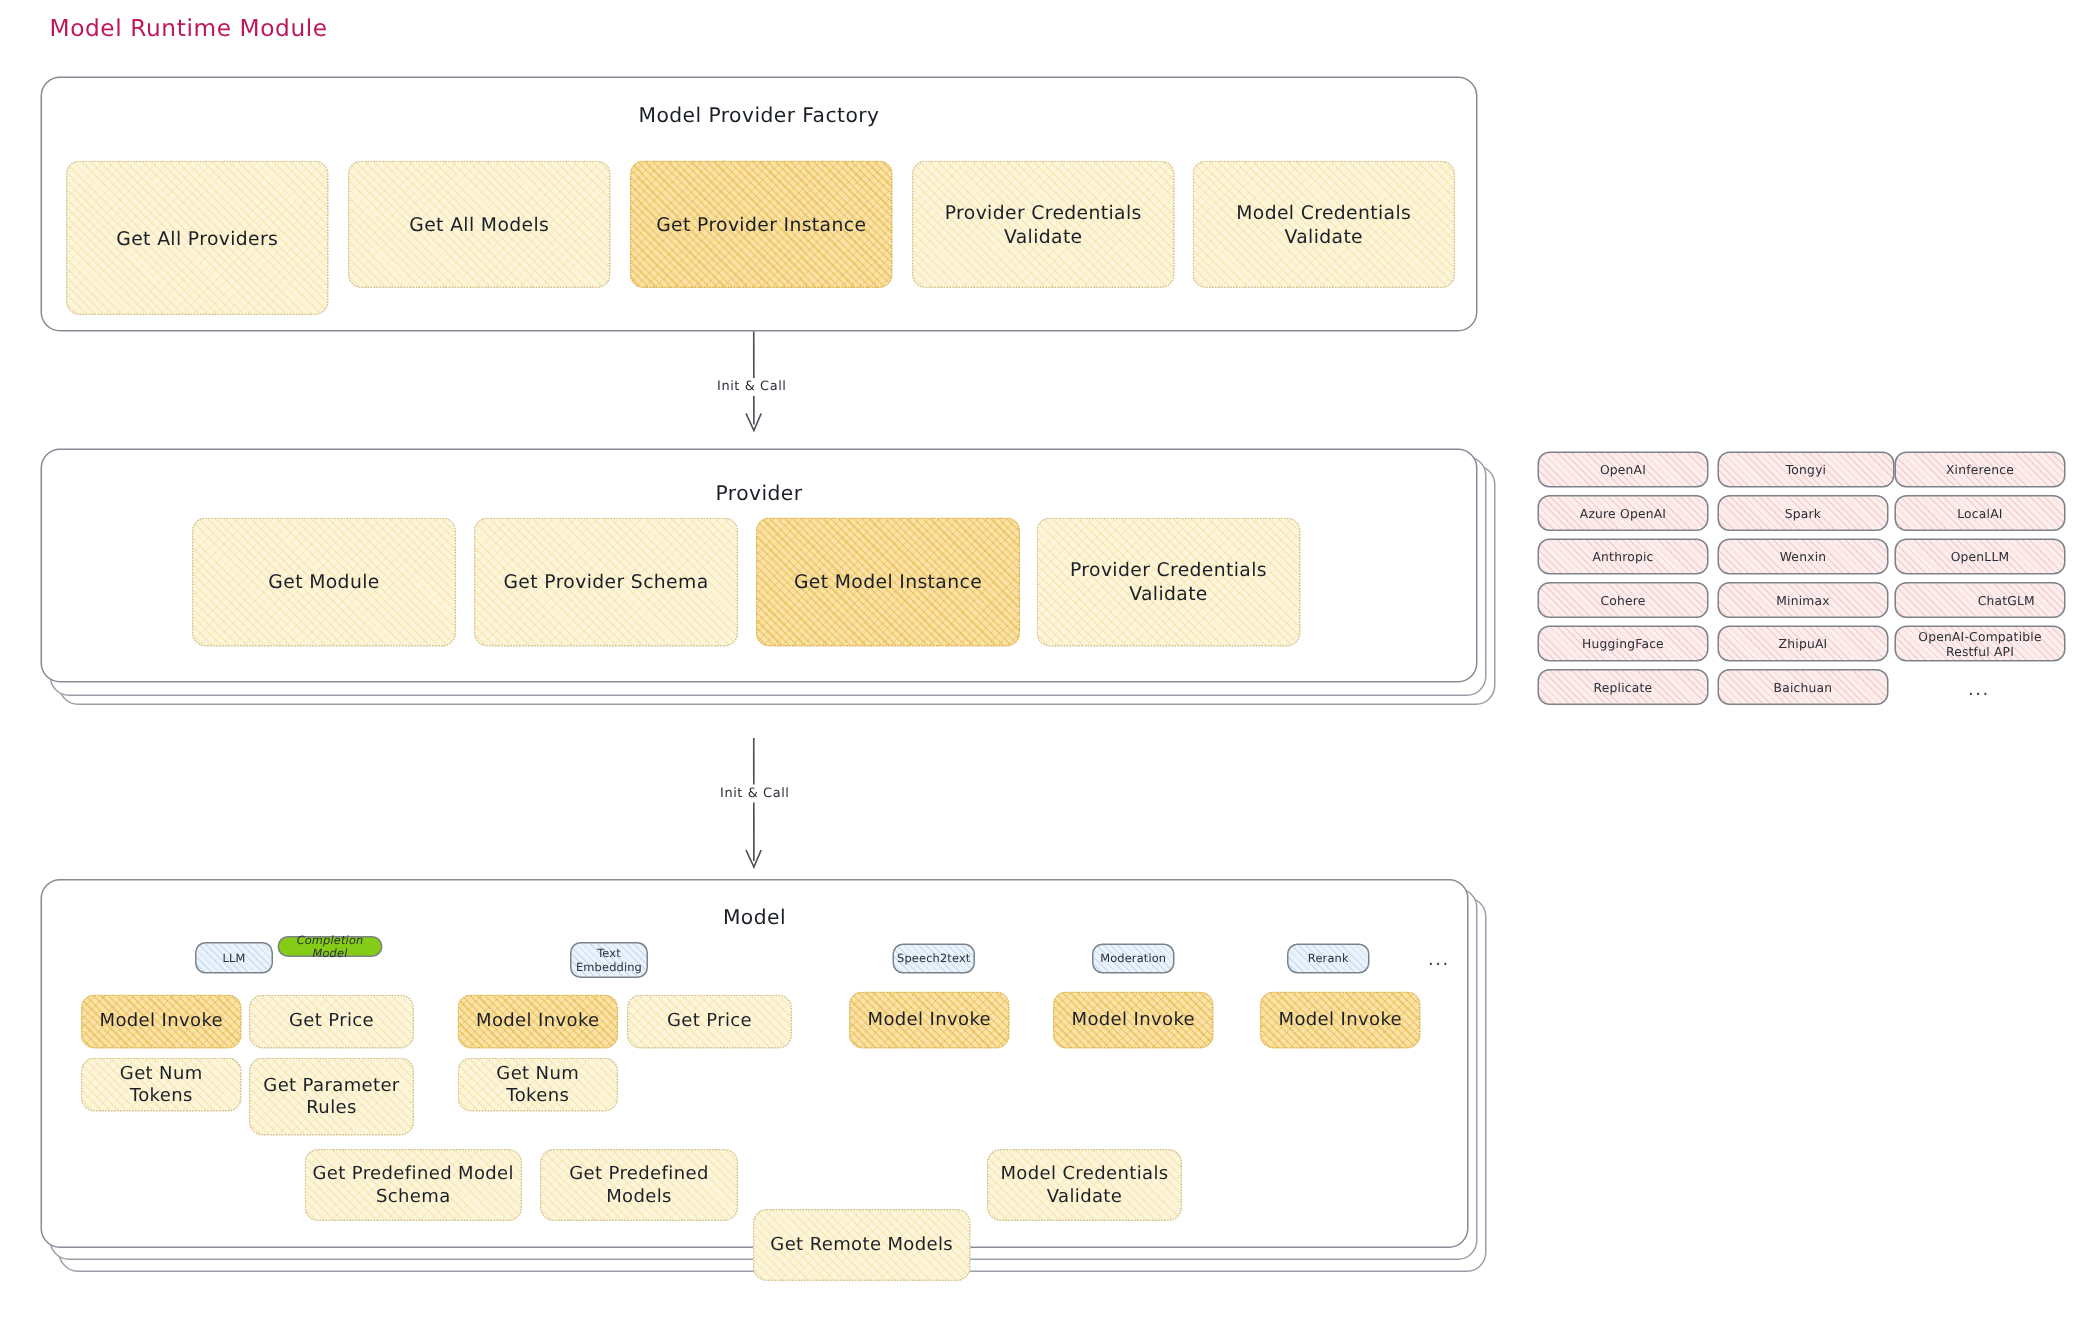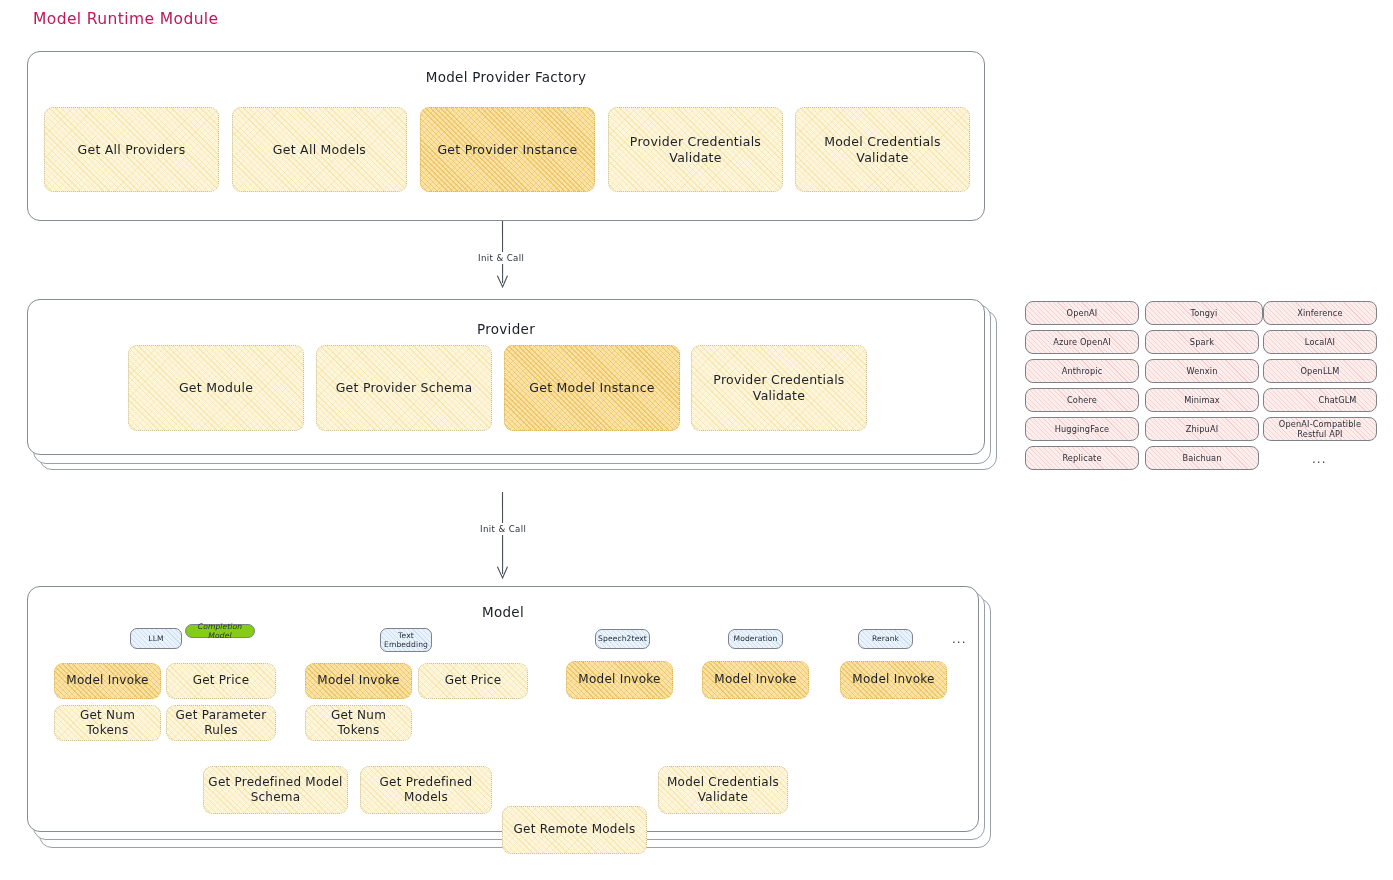--- a/index.html
+++ b/index.html
@@ -191,21 +191,21 @@
 </head>
 <body>
 
 <div class="canvas">
 
   <div id="page-title">Model Runtime Module</div>
 
   <div class="panel" style="left:27px; top:51px; width:958px; height:170px;"></div>
   <div class="panel-title" style="left:27px; top:69px; width:958px;">Model Provider Factory</div>
 
-  <div class="node" style="left:44px; top:107px; width:175px; height:85px;">Get All Providers</div>
+  <div class="node" style="left:44px; top:107px; width:175px; height:103px;">Get All Providers</div>
   <div class="node" style="left:232px; top:107px; width:175px; height:85px;">Get All Models</div>
   <div class="node hl" style="left:420px; top:107px; width:175px; height:85px;">Get Provider Instance</div>
   <div class="node" style="left:608px; top:107px; width:175px; height:85px;">Provider Credentials Validate</div>
   <div class="node" style="left:795px; top:107px; width:175px; height:85px;">Model Credentials Validate</div>
 
   <svg class="arrow-svg" style="left:492px; top:221px;" width="24" height="76" viewBox="0 0 24 76">
     <path d="M10.5 0 L10.6 62" stroke="#4a4f58" stroke-width="1.1" fill="none"></path>
     <path d="M5.5 55 L10.6 66 L15.3 55" stroke="#4a4f58" stroke-width="1.1" fill="none" stroke-linecap="round"></path>
   </svg>
   <div class="arrow-label" style="left:475px; top:252px;">Init &amp; Call</div>
@@ -252,21 +252,21 @@
   <div class="panel" style="left:27px; top:586px; width:952px; height:246px;"></div>
   <div class="panel-title" style="left:27px; top:604px; width:952px;">Model</div>
 
   <div class="chip-blue" style="left:130px; top:628px; width:52px; height:21px;">LLM</div>
   <div class="chip-white" style="left:185px; top:624px; width:70px; height:14px;">Completion Model</div>
   <div class="chip-white" style="left:185px; top:639px; width:70px; height:14px;margin-top:39px;">Chat Model</div>
 
   <div class="node hl sm" style="left:54px; top:663px; width:107px; height:36px;">Model Invoke</div>
   <div class="node sm" style="left:166px; top:663px; width:110px; height:36px;">Get Price</div>
   <div class="node sm" style="left:54px; top:705px; width:107px; height:36px;">Get Num Tokens</div>
-  <div class="node sm" style="left:166px; top:705px; width:110px; height:36px;">Get Parameter Rules</div>
+  <div class="node sm" style="left:166px; top:705px; width:110px; height:52px;">Get Parameter Rules</div>
 
   <div class="chip-blue" style="left:380px; top:628px; width:52px; height:24px;">Text Embedding</div>
 
   <div class="node hl sm" style="left:305px; top:663px; width:107px; height:36px;">Model Invoke</div>
   <div class="node sm" style="left:418px; top:663px; width:110px; height:36px;">Get Price</div>
   <div class="node sm" style="left:305px; top:705px; width:107px; height:36px;">Get Num Tokens</div>
 
   <div class="chip-blue" style="left:595px; top:629px; width:55px; height:20px;">Speech2text</div>
   <div class="node hl sm" style="left:566px; top:661px; width:107px; height:38px;">Model Invoke</div>
 

